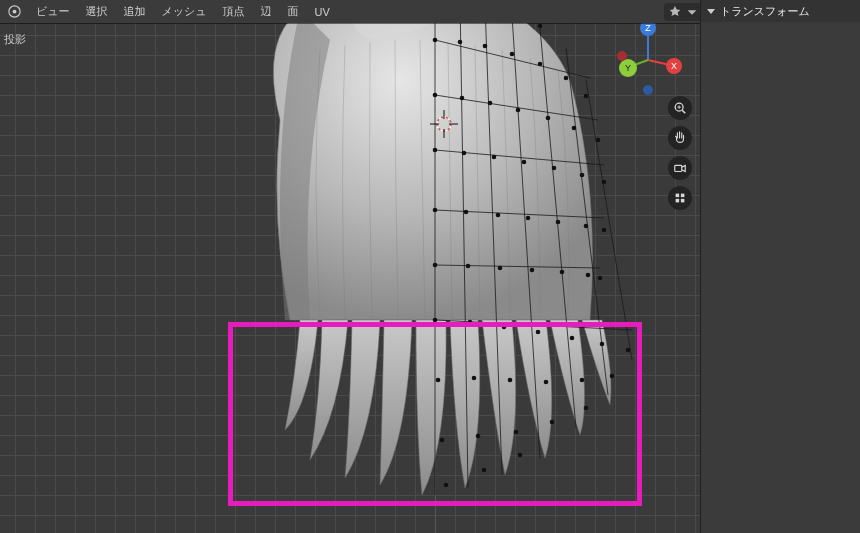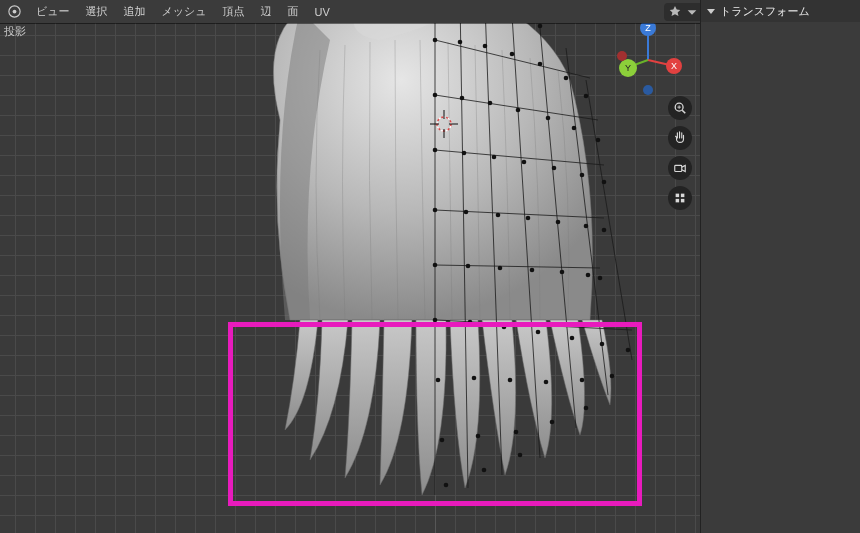--- a/index.html
+++ b/index.html
@@ -15,21 +15,21 @@
     background-size:20px 20px;
     background-position:-5px -5px;
   }
   .vline { position:absolute; left:435px; top:0; width:1px; height:533px; background:rgba(120,120,120,.3); }
 
   
   .header { position:absolute; left:0; top:0; width:700px; height:23px; background:#3b3b3b; display:flex; align-items:center; padding-left:4px; z-index:5; box-shadow:0 1px 0 rgba(0,0,0,.5); }
   .hicon { width:20px; height:20px; margin-right:4px; display:flex; align-items:center; justify-content:center; }
   .menu-item { color:#d0d0d0; font-size:11px; padding:3px 8px; border-radius:3px; cursor:default; }
 
-  .top-label { position:absolute; left:4px; top:24px; color:#c8c8c8; font-size:11px; z-index:5;}
+  .top-label { position:absolute; left:4px; top:32px; color:#c8c8c8; font-size:11px; z-index:5;}
 
   
   .top-right { position:absolute; right:4px; top:2px; height:20px; display:flex; align-items:center; gap:2px; z-index:5;}
   .pill { display:flex; align-items:center; background:#2d2d2d; border-radius:4px; height:18px; padding:0 4px; gap:3px;}
   .tiny { width:14px; height:14px; fill:#b8b8b8;}
   .dot { width:8px; height:8px; border-radius:50%; }
 
   
   .panel { position:absolute; right:0; top:0; width:160px; height:533px; background:#3b3b3b; border-left:1px solid #222; z-index:6; }
   .panel-header { display:flex; align-items:center; height:22px; padding:0 6px; background:#333; color:#eaeaea; font-size:11px; gap:5px;}

